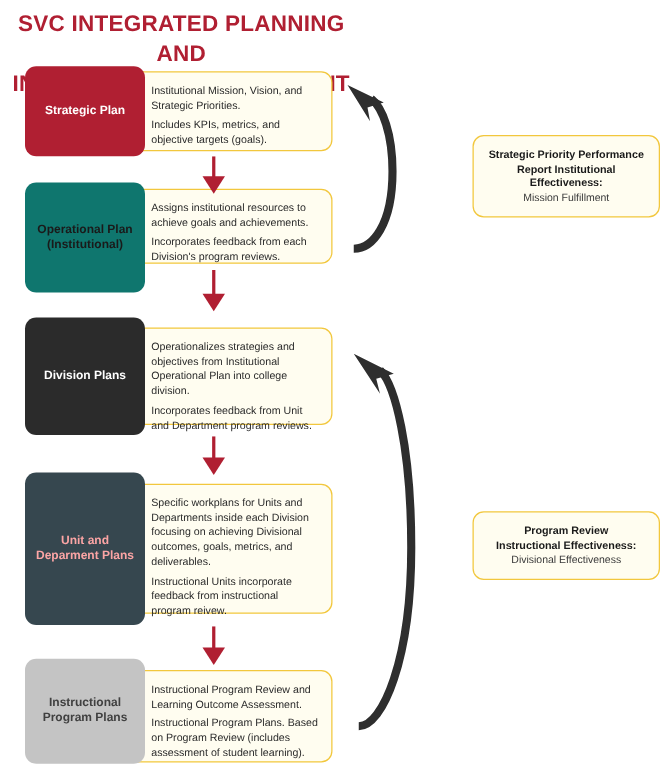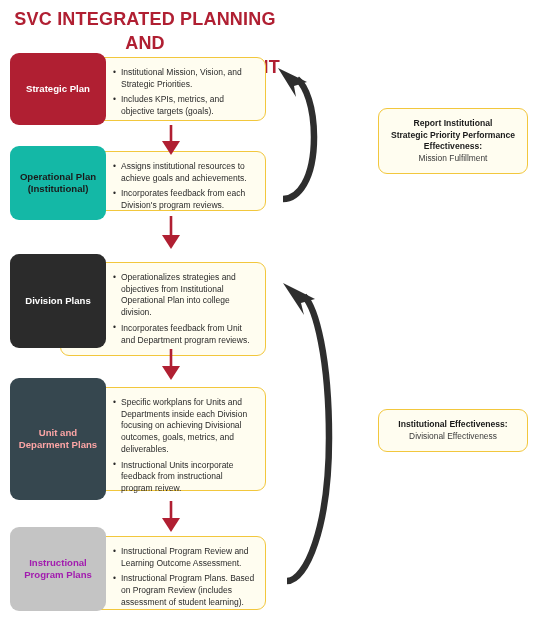--- a/index.html
+++ b/index.html
@@ -37,21 +37,21 @@
   
   .row {
     position: absolute;
     left: 0;
     width: 290px;
   }
 
   
   .label-box {
     position: absolute;
-    left: 10px;
+    left: 20px;
     top: 0;
     width: 96px;
     border-radius: 9px;
     display: flex;
     align-items: center;
     justify-content: center;
     text-align: center;
     box-sizing: border-box;
     padding: 4px 5px;
     z-index: 3;
@@ -164,37 +164,37 @@
     </svg>
   </div>
 
   <div class="row" style="top:146px;height:69px;">
     <div class="desc-box" style="top:5px;height:60px;">
       <ul class="desc-list">
         <li>Assigns institutional resources to achieve goals and achievements.</li>
         <li>Incorporates feedback from each Division's program reviews.</li>
       </ul>
     </div>
-    <div class="label-box" style="top:0;height:74px;background:#14b8a6;color:#1A1A1A;">
+    <div class="label-box" style="top:0;height:88px;background:#0f766e;color:#1A1A1A;">
       <div class="label-text">
         <div>Operational Plan</div>
         <div>(Institutional)</div>
       </div>
     </div>
   </div>
 
   <div class="v-arrow" style="left:158px;top:216px;">
     <svg width="26" height="34" viewBox="0 0 26 34">
       <line x1="13" y1="0" x2="13" y2="21" stroke="#B01F32" stroke-width="2.6"></line>
       <polygon points="4,19 22,19 13,33" fill="#B01F32"></polygon>
     </svg>
   </div>
 
   <div class="row" style="top:254px;height:94px;">
-    <div class="desc-box" style="top:8px;height:94px;">
+    <div class="desc-box" style="top:8px;height:78px;">
       <ul class="desc-list">
         <li>Operationalizes strategies and objectives from Institutional Operational Plan into college division.</li>
         <li>Incorporates feedback from Unit and Department program reviews.</li>
       </ul>
     </div>
     <div class="label-box" style="top:0;height:94px;background:#2B2B2B;color:#FFFFFF;">
       <div class="label-text">
         <div>Division Plans</div>
       </div>
     </div>
@@ -229,21 +229,21 @@
     </svg>
   </div>
 
   <div class="row" style="top:527px;height:84px;">
     <div class="desc-box" style="top:9px;height:74px;">
       <ul class="desc-list">
         <li>Instructional Program Review and Learning Outcome Assessment.</li>
         <li>Instructional Program Plans. Based on Program Review (includes assessment of student learning).</li>
       </ul>
     </div>
-    <div class="label-box" style="top:0;height:84px;background:#C4C4C4;color:#a21caf;">
+    <div class="label-box" style="top:0;height:84px;background:#C4C4C4;color:#404040;">
       <div class="label-text">
         <div>Instructional</div>
         <div>Program Plans</div>
       </div>
     </div>
   </div>
 
   <div class="curve-arrow" style="left:272px;top:62px;">
     <svg width="56" height="145" viewBox="0 0 56 145">
       <path d="M 11 137 C 26 137, 42 118, 42 75 C 42 45, 34 24, 25 17" stroke="#2E2E2E" stroke-width="6.5" fill="none" stroke-linecap="butt"></path>
@@ -253,27 +253,28 @@
 
   <div class="curve-arrow" style="left:278px;top:278px;">
     <svg width="66" height="312" viewBox="0 0 66 312">
       <path d="M 9 303 C 28 303, 51 250, 51 160 C 51 80, 38 30, 26 18" stroke="#2E2E2E" stroke-width="6.5" fill="none" stroke-linecap="butt"></path>
       <polygon points="5,5 37,21 23,25 26,37" fill="#2E2E2E"></polygon>
     </svg>
   </div>
 
   <div class="callout" style="left:378px;top:108px;width:150px;">
     <div class="callout-title">
+      <div>Strategic Priority Performance</div>
       <div>Report Institutional</div>
-      <div>Strategic Priority Performance</div>
       <div>Effectiveness:</div>
     </div>
     <div class="callout-sub">Mission Fulfillment</div>
   </div>
 
   <div class="callout" style="left:378px;top:409px;width:150px;">
     <div class="callout-title">
-      <div>Institutional Effectiveness:</div>
+      <div>Program Review</div>
+      <div>Instructional Effectiveness:</div>
     </div>
     <div class="callout-sub">Divisional Effectiveness</div>
   </div>
 
 </div>
 
 </body></html>

